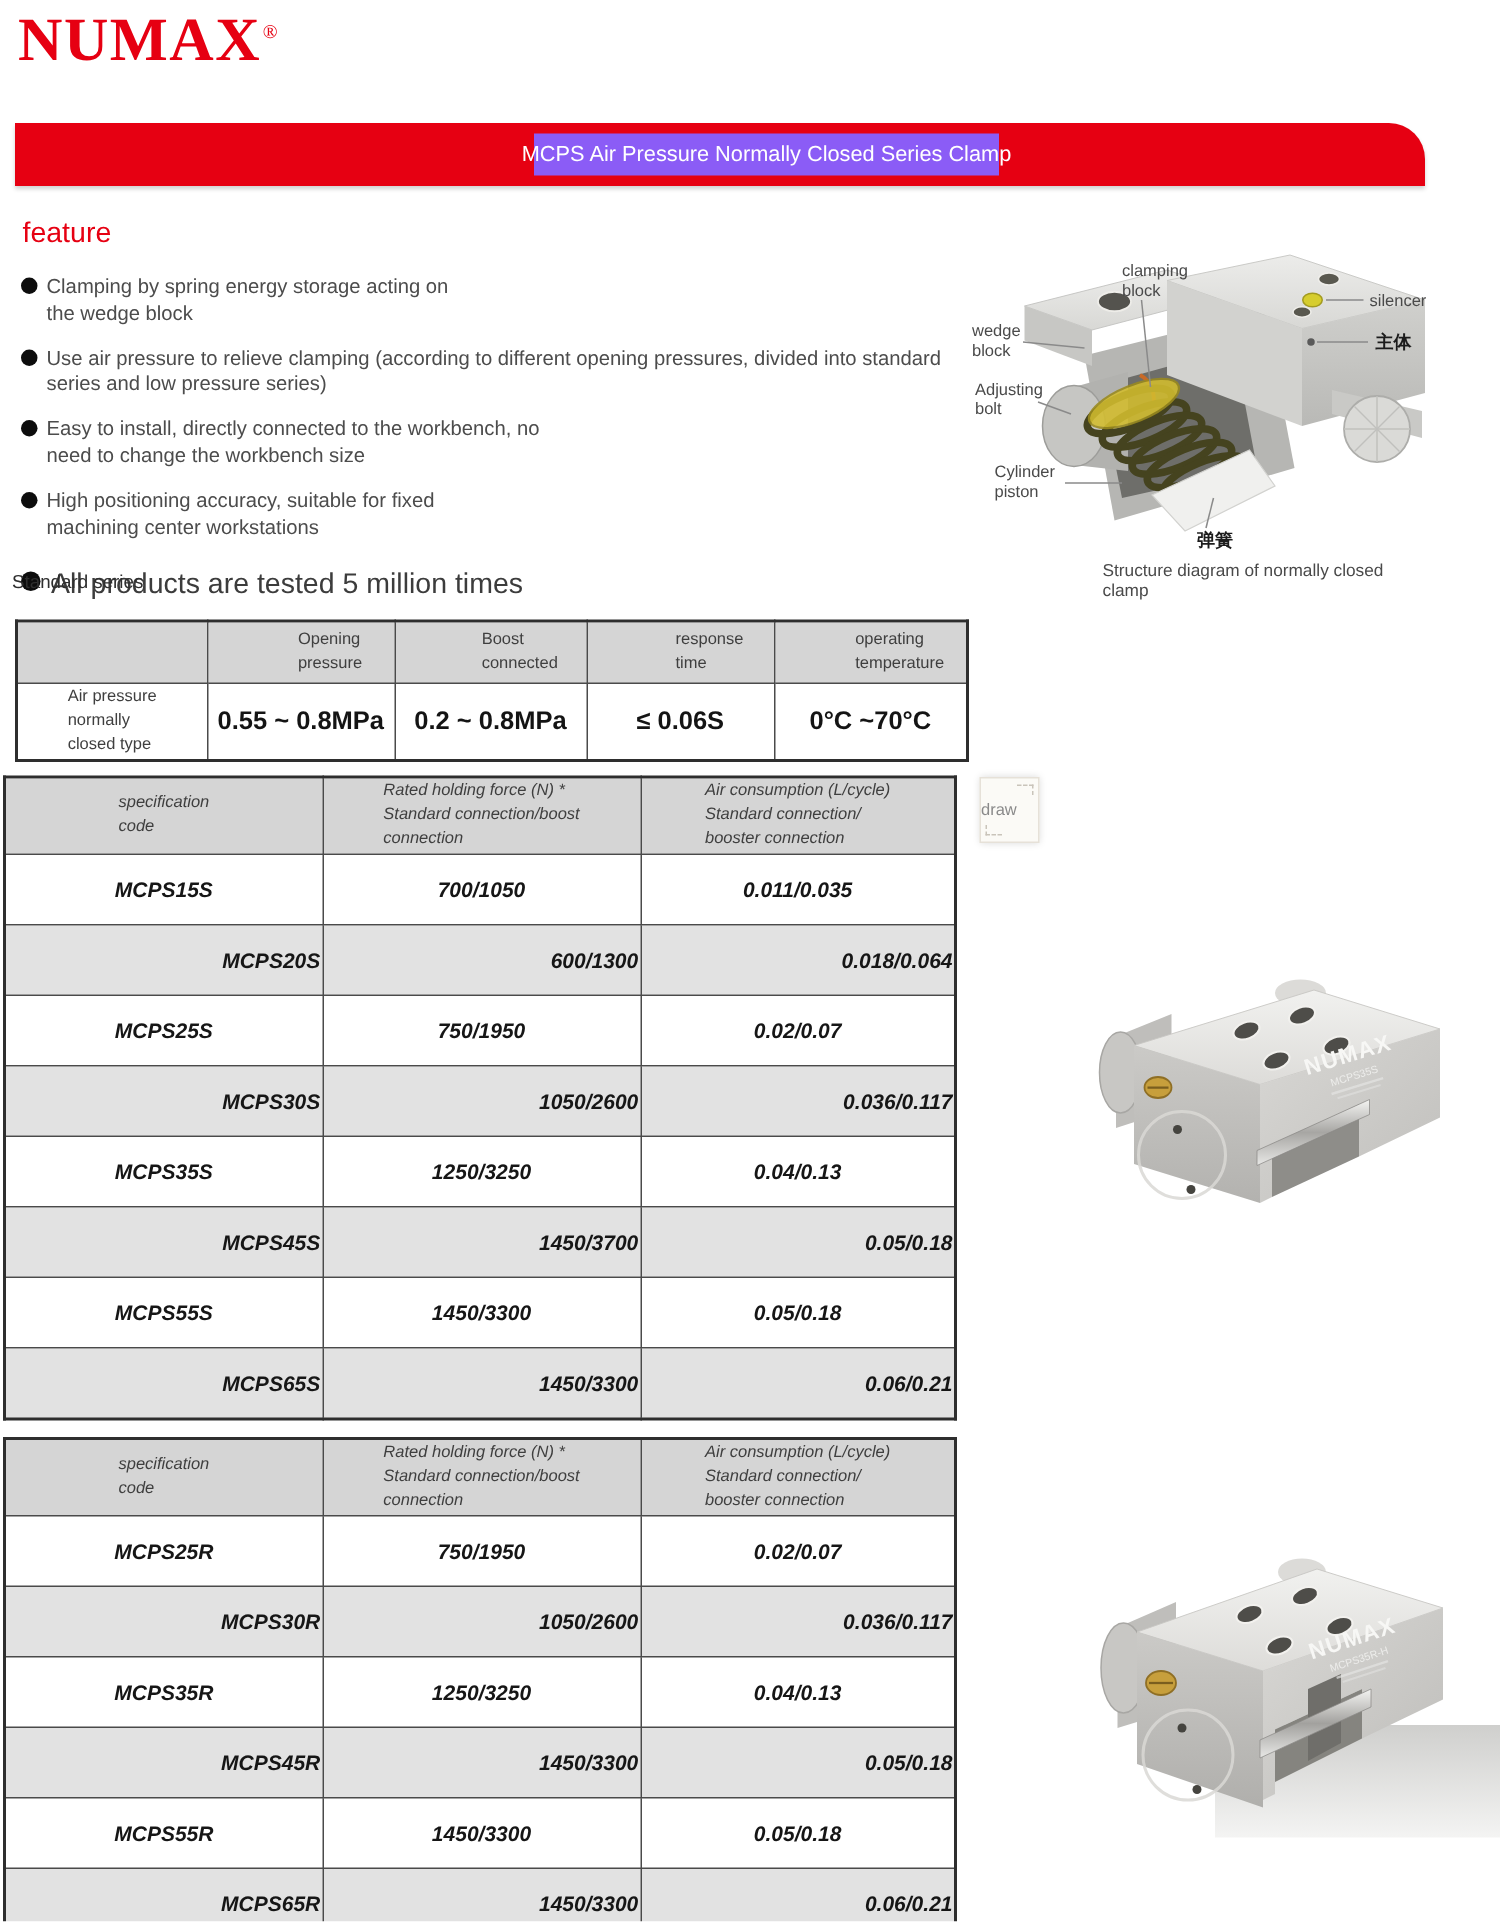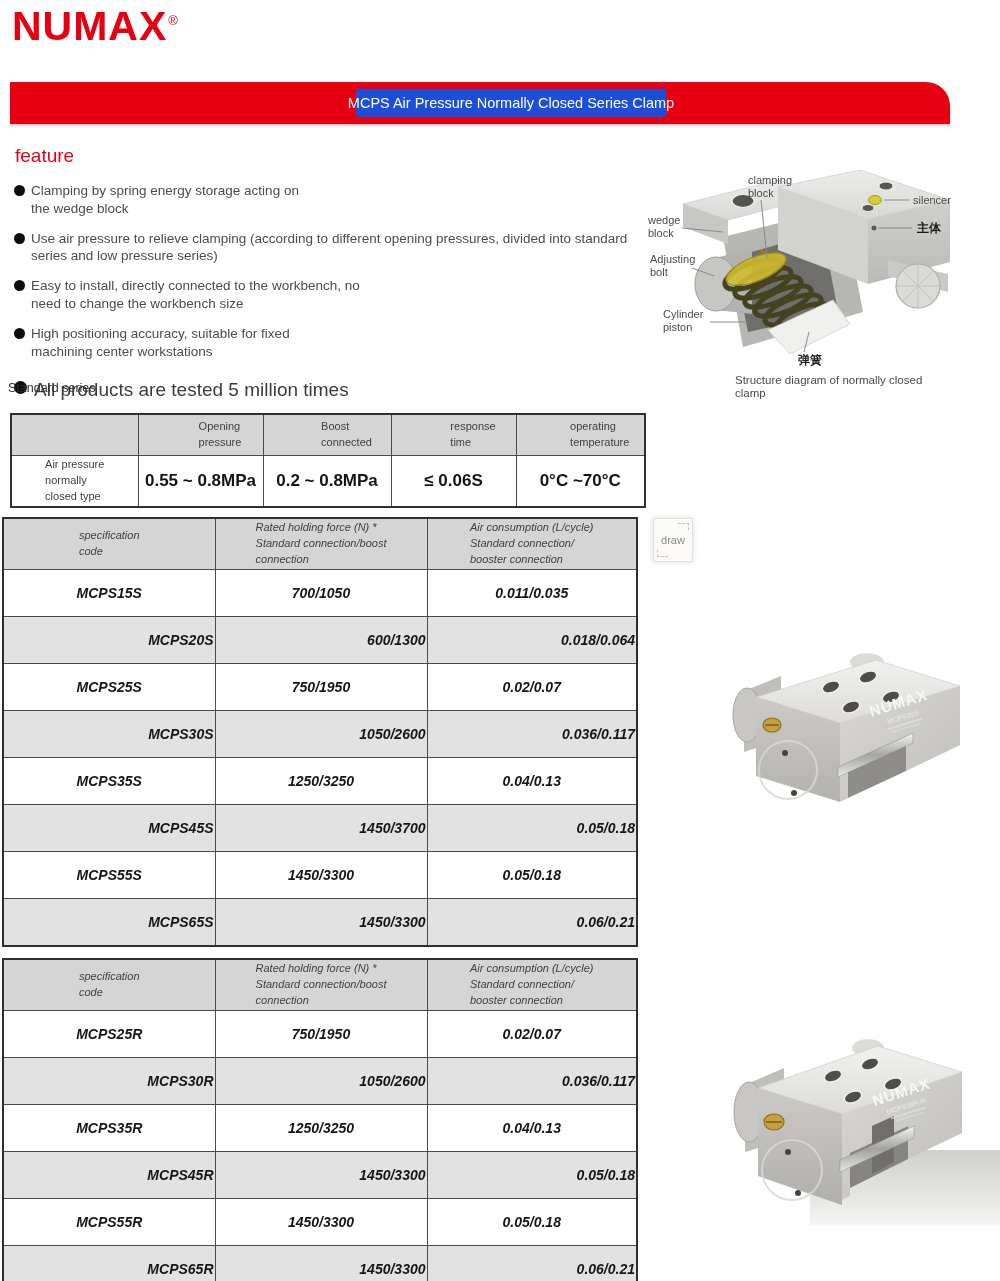--- a/index.html
+++ b/index.html
@@ -1,27 +1,27 @@
 <!DOCTYPE html>
 <html><head>
 <meta charset="utf-8">
 <style>
   html,body{margin:0;padding:0;background:#fff;}
   .page{position:relative;width:1000px;height:1281px;background:#fff;overflow:hidden;
         font-family:"Liberation Sans",sans-serif;color:#3f3f3f;}
 
   
-  .logo{position:absolute;left:12px;top:6px;font-family:Liberation Sans, sans-serif;
+  .logo{position:absolute;left:12px;top:6px;font-family:Liberation Serif, serif;
         font-weight:700;font-size:41px;color:#e60012;letter-spacing:1px;line-height:1;}
   .logo sup{font-size:13px;font-weight:400;vertical-align:super;margin-left:1px;}
 
   
   .banner{position:absolute;left:10px;top:82px;width:940px;height:42px;background:#e60012;
           border-radius:0 24px 0 0;box-shadow:0 2px 3px rgba(0,0,0,.18);}
-  .banner-title{position:absolute;left:346px;top:7px;width:310px;height:28px;background:#1d4ed8;
+  .banner-title{position:absolute;left:346px;top:7px;width:310px;height:28px;background:#8b5cf6;
           color:#fff;font-size:14.5px;display:flex;align-items:center;justify-content:center;
           white-space:nowrap;}
 
   
   .feature-head{position:absolute;left:15px;top:145px;font-size:19px;color:#e60012;}
   .features{position:absolute;left:14px;top:182px;width:620px;}
   .feat{position:relative;padding-left:17px;font-size:13.5px;line-height:1.32;color:#4c4c4c;
         margin-bottom:12px;}
   .feat::before{content:'';position:absolute;left:0;top:3px;width:11px;height:11px;
         background:#0d0d0d;border-radius:50%;}
@@ -58,21 +58,21 @@
   .series{position:absolute;left:2px;width:634px;font-style:italic;}
   .series-s{top:517px;}
   .series-r{top:958px;}
   .series th{height:47px;}
   .series td{height:44px;font-size:14px;font-weight:700;color:#161616;}
   .series tr.alt td{background:#e2e2e2;text-align:right;}
 
   
   .draw-btn{position:absolute;left:653px;top:518px;width:38px;height:42px;background:#fbfaf6;
         border:1px solid #e6e1d8;box-shadow:0 0 5px rgba(0,0,0,.15);display:flex;
-        align-items:center;justify-content:center;font-size:11px;color:#8a8a8a;cursor:pointer;}
+        align-items:center;font-size:11px;color:#8a8a8a;cursor:pointer;}
   .draw-btn i{position:absolute;border:1px dashed #c9c4ba;width:10px;height:6px;}
   .draw-btn i.tr{right:3px;top:4px;border-left:none;border-bottom:none;}
   .draw-btn i.bl{left:3px;bottom:4px;border-right:none;border-top:none;}
 
   
   .photo1{position:absolute;left:695px;top:612px;width:300px;height:215px;}
   .photo2{position:absolute;left:700px;top:1000px;width:300px;height:230px;}
   .etch{font-family:"Liberation Sans",sans-serif;font-weight:bold;fill:#f7f7f5;}
   .etch-sub{font-family:"Liberation Sans",sans-serif;fill:#ededeb;}
 </style>

